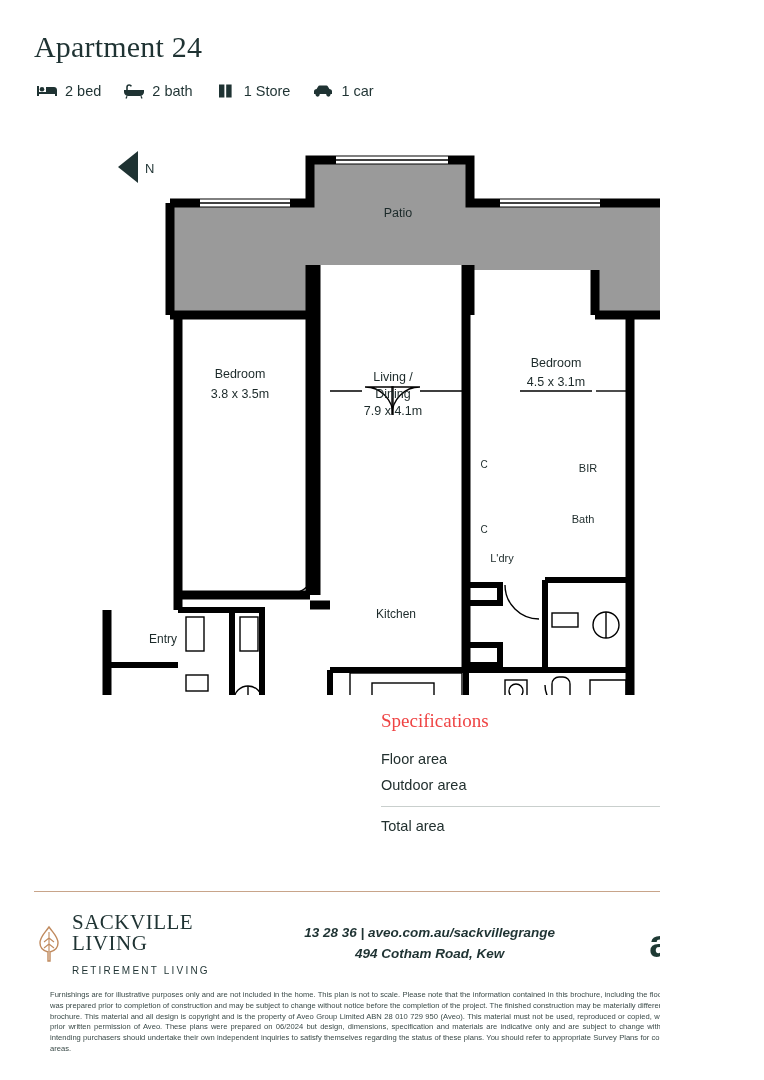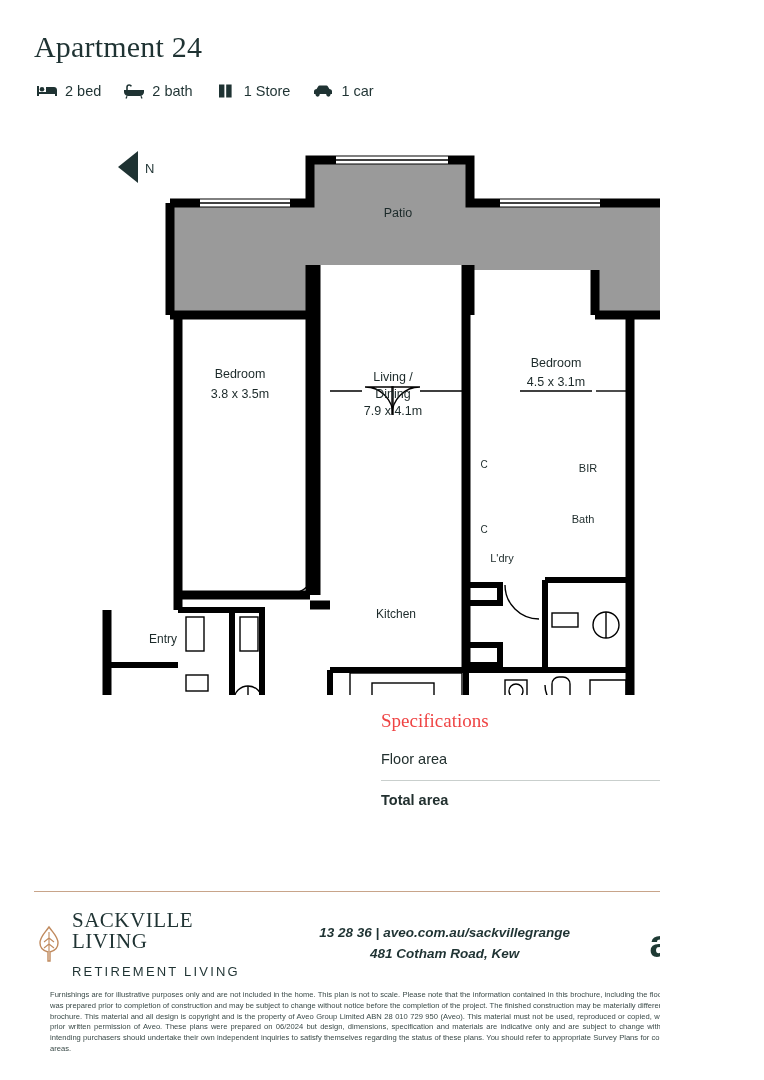--- a/index.html
+++ b/index.html
@@ -76,21 +76,21 @@
     justify-content: space-between;
     align-items: baseline;
     font-size: 14.5px;
     padding: 5px 0;
     color: #22302f;
   }
   .spec-div {
     border-top: 1px solid #c9cfcd;
     margin: 8px 0 6px 0;
   }
-  .spec-row.total { font-weight: bold; text-align: center; }
+  .spec-row.total { font-weight: normal; text-align: center; }
 
   
   .footer-rule {
     position: absolute;
     left: 34px; top: 891px;
     width: 696px;
     border-top: 1px solid #c8a48a;
   }
   .footer {
     position: absolute;
@@ -108,21 +108,21 @@
   }
   .brand-leaf { width: 30px; height: 40px; }
   .brand-text {
     line-height: 1.02;
     color: #1f3333;
     font-family: "Liberation Serif", serif;
   }
   .brand-text .l1 { font-size: 21px; letter-spacing: 0.5px; }
   .brand-text .l2 { font-size: 21px; letter-spacing: 0.5px; }
   .brand-text .l3 {
-    font-size: 13px; letter-spacing: 2.2px;
+    font-size: 10px; letter-spacing: 2.2px;
     font-family: "Liberation Sans", sans-serif;
     margin-top: 12px;
   }
   .contact {
     text-align: center;
     font-size: 13.5px;
     font-weight: bold;
     color: #1f3333;
     line-height: 1.55;
     font-style: italic;
@@ -326,20 +326,24 @@
   </div>
 
   <div class="specs">
     <h2>Specifications</h2>
 
     <div class="spec-row">
       <span>Floor area</span>
       <span>88m²</span>
     </div>
 
+    <div class="spec-row">
+      <span>Outdoor area</span>
+      <span>25m²</span>
+    </div>
 
     <div class="spec-div"></div>
 
     <div class="spec-row total">
       <span>Total area</span>
       <span>113m²</span>
     </div>
   </div>
 
   <div class="footer-rule"></div>
@@ -352,20 +356,20 @@
       </svg>
       <div class="brand-text">
         <div class="l1">SACKVILLE</div>
         <div class="l2">LIVING</div>
         <div class="l3">RETIREMENT LIVING</div>
       </div>
     </div>
 
     <div class="contact">
       <div>13 28 36 | aveo.com.au/sackvillegrange</div>
-      <div>481 Cotham Road, Kew</div>
+      <div>494 Cotham Road, Kew</div>
     </div>
 
     <div class="aveo-logo">aveo</div>
   </div>
 
   <div class="disclaimer">Furnishings are for illustrative purposes only and are not included in the home. This plan is not to scale. Please note that the information contained in this brochure, including the floor plans contained within it, was prepared prior to completion of construction and may be subject to change without notice before the completion of the project. The finished construction may be materially different from that depicted in this brochure. This material and all design is copyright and is the property of Aveo Group Limited ABN 28 010 729 950 (Aveo). This material must not be used, reproduced or copied, wholly or in part, without the prior written permission of Aveo. These plans were prepared on 06/2024 but design, dimensions, specification and materials are indicative only and are subject to change without notice at anytime and intending purchasers should undertake their own independent inquiries to satisfy themselves regarding the status of these plans. You should refer to appropriate Survey Plans for confirmation of individual unit areas.</div>
 </div>
 
 </body></html>

